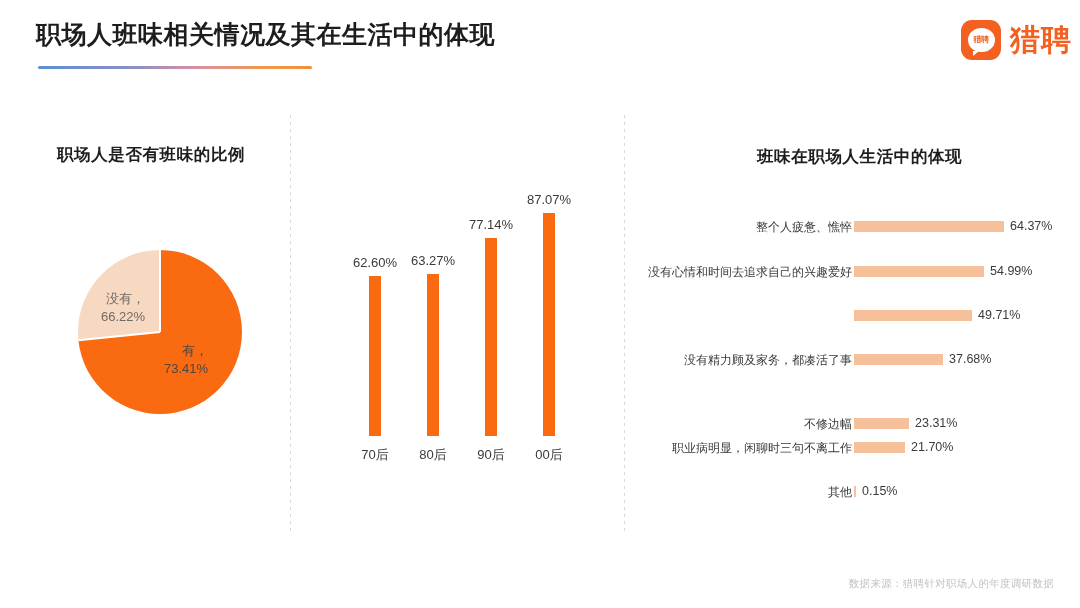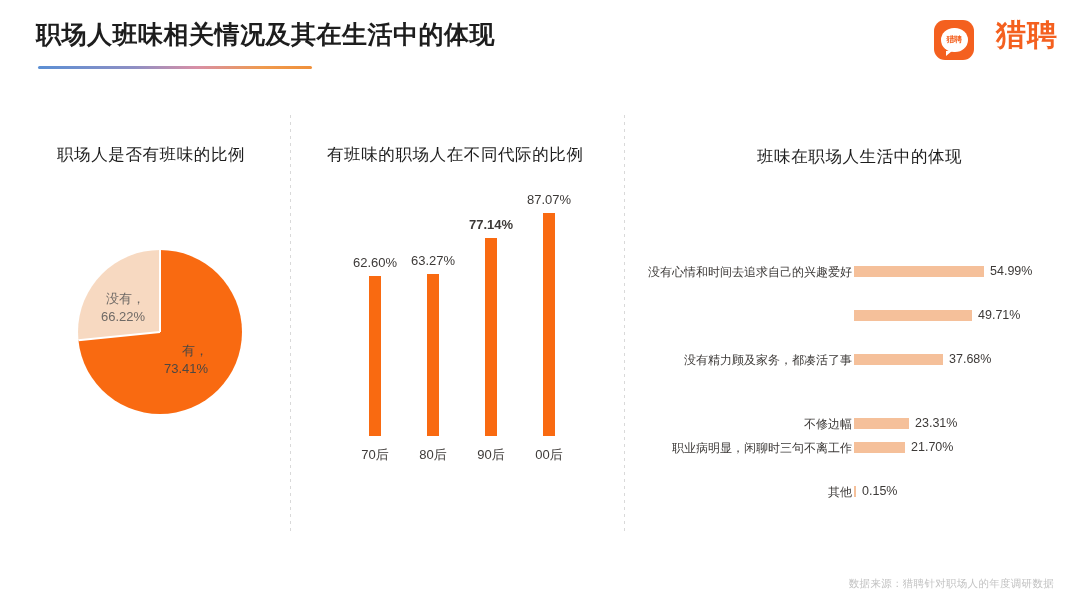--- a/index.html
+++ b/index.html
@@ -16,21 +16,21 @@
     font-size:25px;font-weight:bold;color:#1d1d1d;
     letter-spacing:0.5px;white-space:nowrap;
   }
   .header-rule{
     position:absolute;left:38px;top:66px;width:274px;height:3px;
     background:linear-gradient(90deg,#5b8fd4 0%,#8e8fc4 35%,#d88fa6 58%,#ef9a4e 82%,#f0903a 100%);
     border-radius:2px;
   }
 
   
-  .logo{position:absolute;right:22px;top:20px;display:flex;gap:22px;}
+  .logo{position:absolute;right:8px;top:20px;display:flex;align-items:center;gap:9px;}
   .logo-mark{
     width:40px;height:40px;border-radius:11px;background:#f4601f;
     display:flex;align-items:center;justify-content:center;position:relative;
   }
   .logo-bubble{
     width:27px;height:24px;border-radius:13px/12px;background:#ffffff;
     display:flex;align-items:center;justify-content:center;position:relative;
   }
   .logo-bubble:after{
     content:"";position:absolute;left:5px;bottom:-4px;
@@ -46,21 +46,21 @@
   
   .divider{
     position:absolute;top:115px;width:1px;height:417px;
     background:repeating-linear-gradient(to bottom,#d9d9d9 0px,#d9d9d9 3px,transparent 3px,transparent 7px);
   }
   .divider.d1{left:290px;}
   .divider.d2{left:624px;}
 
   
   .panel-title{
-    position:absolute;font-size:16.5px;font-weight:normal;color:#1d1d1d;
+    position:absolute;font-size:16.5px;font-weight:bold;color:#1d1d1d;
     white-space:nowrap;letter-spacing:0.6px;
   }
   .pt1{left:57px;top:144px;}
   .pt2{left:327px;top:144px;}
   .pt3{left:757px;top:146px;}
 
   
   .pie-wrap{position:absolute;left:78px;top:250px;width:164px;height:164px;}
   .pie{
     width:164px;height:164px;border-radius:50%;
@@ -146,49 +146,53 @@
     <div class="pie-label l-no">
       <div>没有，</div>
       <div>66.22%</div>
     </div>
     <div class="pie-label l-yes">
       <div>有，</div>
       <div>73.41%</div>
     </div>
   </div>
 
-  <div class="panel-title pt2">有班味的职场人在不同代际的比例</div>
 
   <div class="vbar-chart">
     <div class="vbar-col" style="left:15px;">
       <div class="vbar-value" style="bottom:166px;">62.60%</div>
       <div class="vbar-bar" style="height:160px;"></div>
       <div class="vbar-cat" style="bottom:-28px;">70后</div>
     </div>
     <div class="vbar-col" style="left:73px;">
       <div class="vbar-value" style="bottom:168px;">63.27%</div>
       <div class="vbar-bar" style="height:162px;"></div>
       <div class="vbar-cat" style="bottom:-28px;">80后</div>
     </div>
     <div class="vbar-col" style="left:131px;">
-      <div class="vbar-value" style="bottom:204px;font-weight:bold;">77.14%</div>
+      <div class="vbar-value" style="bottom:204px;">77.14%</div>
       <div class="vbar-bar" style="height:198px;"></div>
       <div class="vbar-cat" style="bottom:-28px;">90后</div>
     </div>
     <div class="vbar-col" style="left:189px;">
       <div class="vbar-value" style="bottom:229px;">87.07%</div>
       <div class="vbar-bar" style="height:223px;"></div>
       <div class="vbar-cat" style="bottom:-28px;">00后</div>
     </div>
   </div>
 
   <div class="panel-title pt3">班味在职场人生活中的体现</div>
 
   <div class="hbar-chart">
 
+    <div class="hrow" style="top:11px;">
+      <div class="hrow-label">整个人疲惫、憔悴</div>
+      <div class="hrow-bar" style="width:150px;"></div>
+      <div class="hrow-value" style="left:370px;">64.37%</div>
+    </div>
 
     <div class="hrow" style="top:56px;">
       <div class="hrow-label">没有心情和时间去追求自己的兴趣爱好</div>
       <div class="hrow-bar" style="width:130px;"></div>
       <div class="hrow-value" style="left:350px;">54.99%</div>
     </div>
 
     <div class="hrow" style="top:100px;">
       <div class="hrow-bar" style="width:118px;"></div>
       <div class="hrow-value" style="left:338px;">49.71%</div>

